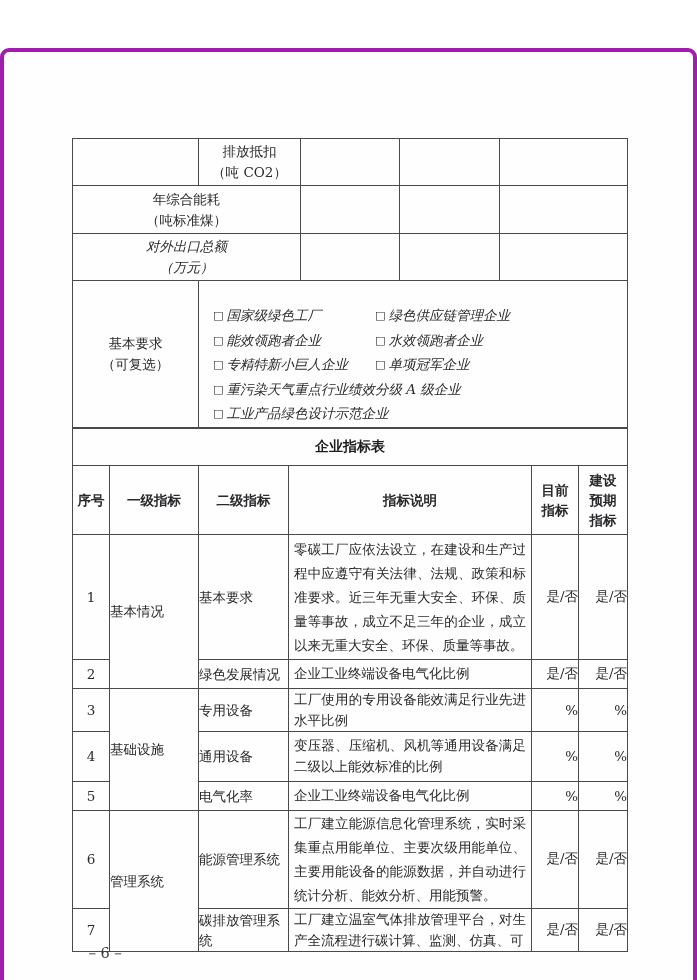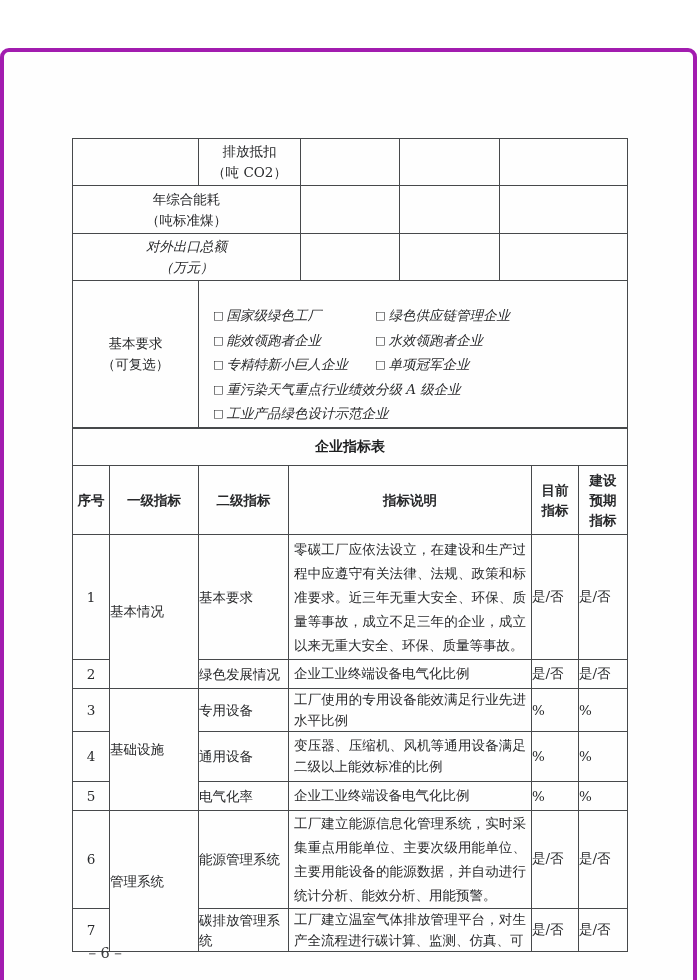--- a/index.html
+++ b/index.html
@@ -44,21 +44,21 @@
   .t2 .r4{height:50px;}
   .t2 .r5{height:29px;}
   .t2 .r6{height:98px;}
   .t2 .r7{height:40px;}
   .no-cell{text-align:center;}
   .lv-cell{line-height:20px;}
   .desc-cell{padding:0 5px;}
   .desc-cell div{text-align:justify;line-height:21px;}
   .r1 .desc-cell div{line-height:24px;}
   .r6 .desc-cell div{line-height:24px;}
-  .val-cell{text-align:left;}
+  .val-cell{text-align:right;}
   
   .footer{position:absolute;left:81px;top:892px;font-size:14.5px;color:#3a3b3d;letter-spacing:1px;}
 </style>
 </head>
 <body>
 
 <div class="page">
   <div class="grid">
 
     <table class="t1">

